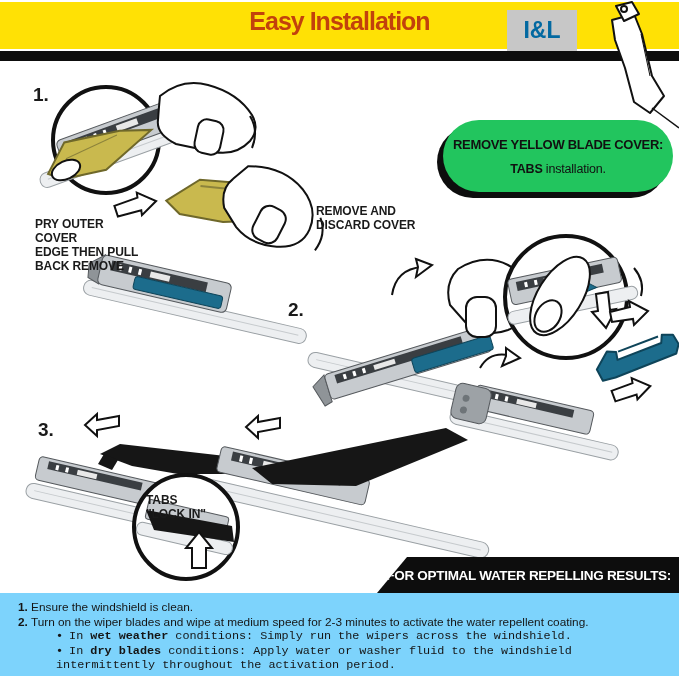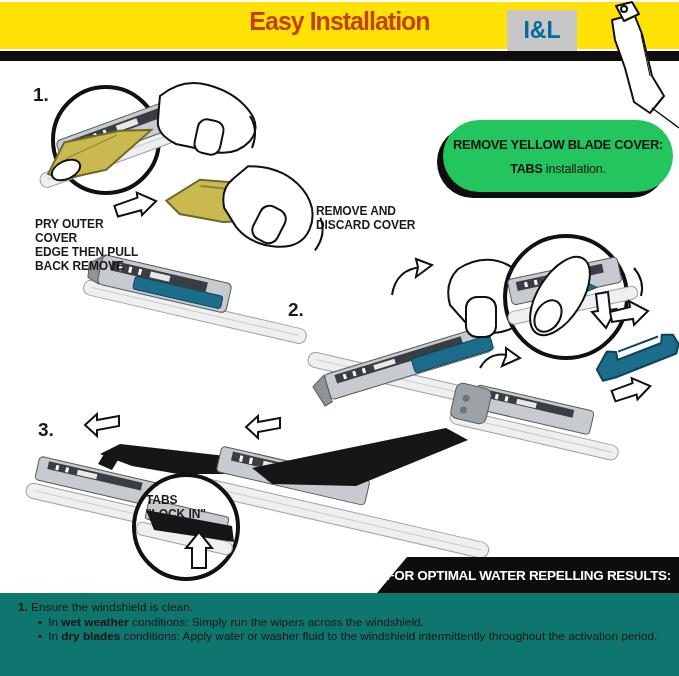--- a/index.html
+++ b/index.html
@@ -24,24 +24,24 @@
            border-radius:36px;box-shadow:-6px 6px 0 #0D0D0D;display:flex;flex-direction:column;
            align-items:center;justify-content:center;gap:10px;text-align:center;z-index:5;}
   .callout .c-title{font-size:13px;font-weight:bold;letter-spacing:-0.3px;}
   .callout .c-line{font-size:12.5px;letter-spacing:-0.2px;}
   
   .banner{position:absolute;left:377px;top:557px;width:302px;height:36px;background:#0D0D0D;
           clip-path:polygon(30px 0,100% 0,100% 100%,0 100%);color:#fff;display:flex;
           align-items:center;justify-content:flex-end;padding-right:8px;box-sizing:border-box;
           font-size:13.5px;font-weight:bold;letter-spacing:-0.3px;white-space:nowrap;}
   
-  .footer{position:absolute;left:0;top:593px;width:679px;height:83px;background:#0f766e;
+  .footer{position:absolute;left:0;top:593px;width:679px;height:83px;background:#7dd3fc;
           box-sizing:border-box;padding:7px 6px 0 18px;font-size:11.8px;line-height:14.6px;color:#151515;}
   .f-line{white-space:pre-wrap;}
-  .f-line.bullet{margin-left:20px;}
+  .f-line.bullet{margin-left:38px;font-family:Liberation Mono, monospace;}
   .f-line .bdot{font-weight:bold;margin-right:6px;}
 </style>
 </head>
 <body>
 
 <div id="page">
 
   <div class="yellow-bar"></div>
   <div class="black-stripe"></div>
   <div class="title">Easy Installation</div>
@@ -234,17 +234,18 @@
 
   <div class="callout">
     <div class="c-title">REMOVE YELLOW BLADE COVER:</div>
     <div class="c-line"><b>TABS</b><span> installation.</span></div>
   </div>
 
   <div class="banner">FOR OPTIMAL WATER REPELLING RESULTS:</div>
 
   <div class="footer">
     <div class="f-line"><b>1.</b><span> Ensure the windshield is clean.</span></div>
+    <div class="f-line"><b>2.</b><span> Turn on the wiper blades and wipe at medium speed for 2-3 minutes to activate the water repellent coating.</span></div>
     <div class="f-line bullet"><span class="bdot">•</span><span>In </span><b>wet weather</b><span> conditions: Simply run the wipers across the windshield.</span></div>
     <div class="f-line bullet"><span class="bdot">•</span><span>In </span><b>dry blades</b><span> conditions: Apply water or washer fluid to the windshield intermittently throughout the activation period.</span></div>
   </div>
 
 </div>
 
 </body></html>

